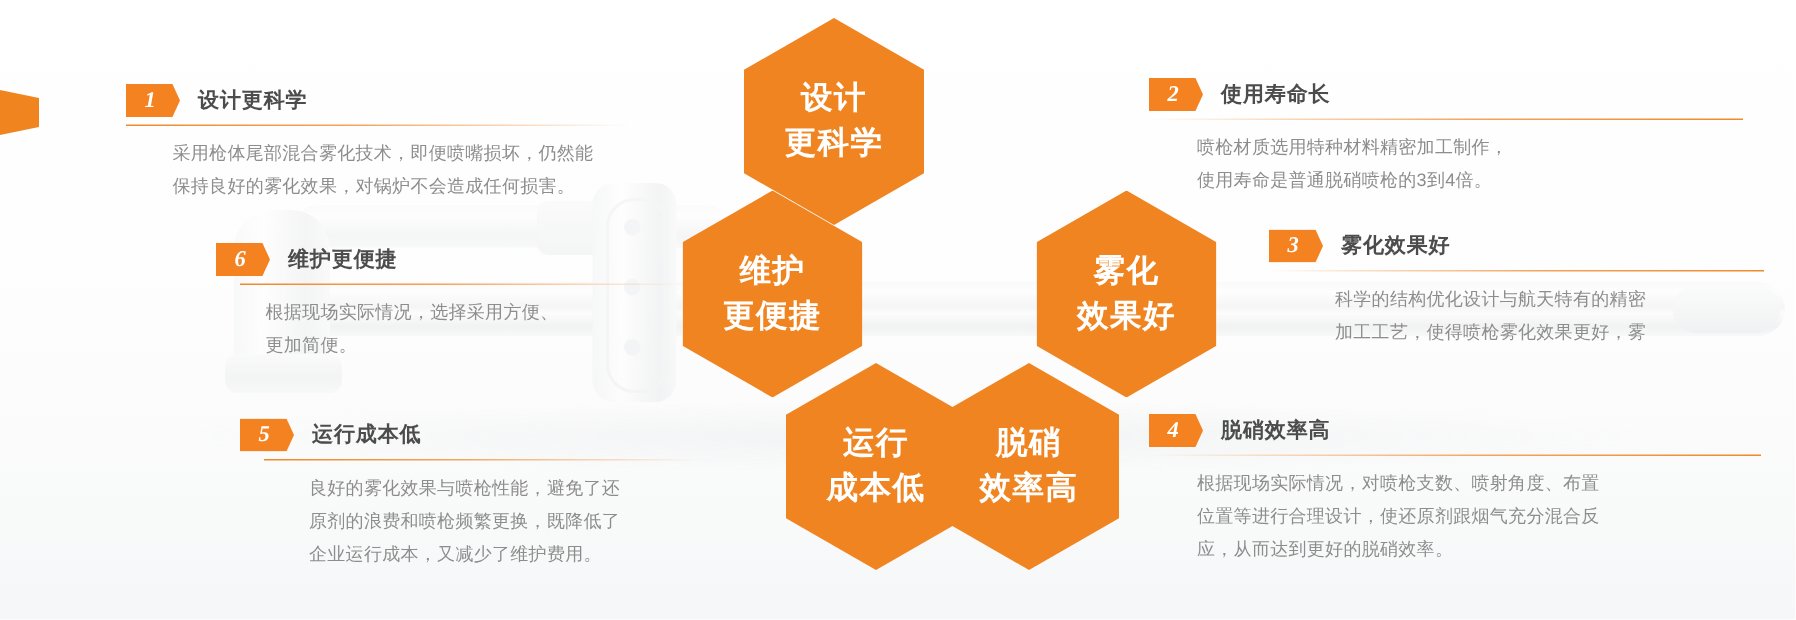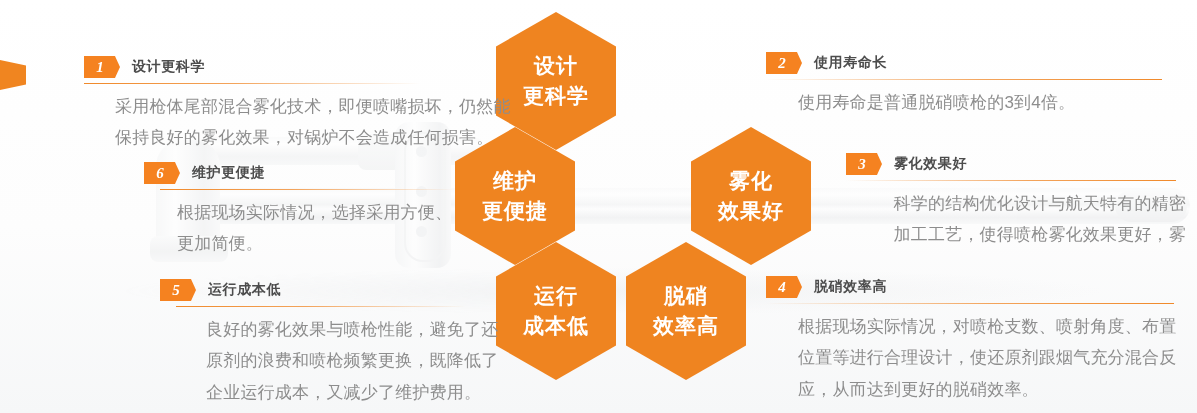--- a/index.html
+++ b/index.html
@@ -142,21 +142,21 @@
     letter-spacing: 1px;
     pointer-events: auto;
     cursor: pointer;
   }
   .hex span { display: block; white-space: nowrap; }
 
   .hex-1 { left: 496px; top: 12px; }
   .hex-2 { left: 626px; top: 12px; }
   .hex-3 { left: 455px; top: 127px; align-items: center; }
   .hex-4 { left: 691px; top: 127px; }
-  .hex-5 { left: 496px; top: 242px; }
+  .hex-5 { left: 524px; top: 242px; }
   .hex-6 { left: 626px; top: 242px; }
 
   
   .feature {
     position: absolute;
   }
   .feat-head {
     display: flex;
     align-items: center;
     height: 22px;
@@ -188,21 +188,21 @@
   .rule {
     height: 1px;
     margin-top: 5px;
     background: linear-gradient(90deg, #f0892a 0%, #f3a45c 45%, rgba(243,164,92,0) 100%);
   }
   .rule.rev {
     background: linear-gradient(270deg, #f0892a 0%, #f3a45c 45%, rgba(243,164,92,0) 100%);
   }
   .feat-body {
     margin-top: 7px;
-    font-size: 17px;
+    font-size: 12px;
     line-height: 1.85;
     color: #8d8d8d;
     letter-spacing: .2px;
   }
   .feat-body p { margin: 0; white-space: nowrap; }
 
   
   .f1 { left: 84px;  top: 56px;  width: 340px; }
   .f1 .feat-body { margin-left: 31px; }
   .f1 .rule { width: 336px; }
@@ -213,21 +213,21 @@
 
   .f5 { left: 160px; top: 279px; width: 330px; }
   .f5 .feat-body { margin-left: 46px; }
   .f5 .rule { width: 290px; margin-left: 16px; }
 
   .f2 { left: 766px; top: 52px;  width: 400px; }
   .f2 .feat-body { margin-left: 32px; }
   .f2 .rule { width: 396px; }
 
   .f3 { left: 846px; top: 153px; width: 340px; }
-  .f3 .feat-body { margin-left: 44px; text-align: right; }
+  .f3 .feat-body { margin-left: 44px; }
   .f3 .rule { width: 330px; }
 
   .f4 { left: 766px; top: 276px; width: 415px; }
   .f4 .feat-body { margin-left: 32px; }
   .f4 .rule { width: 408px; }
 
   
   .wedge {
     position: absolute;
     background: #f08520;
@@ -321,20 +321,21 @@
     </div>
   </div>
 
   <div class="feature f2">
     <div class="feat-head">
       <div class="badge">2</div>
       <div class="feat-title">使用寿命长</div>
     </div>
     <div class="rule rev"></div>
     <div class="feat-body">
+      <p>喷枪材质选用特种材料精密加工制作，</p>
       <p>使用寿命是普通脱硝喷枪的3到4倍。</p>
     </div>
   </div>
 
   <div class="feature f3">
     <div class="feat-head">
       <div class="badge">3</div>
       <div class="feat-title">雾化效果好</div>
     </div>
     <div class="rule rev"></div>

